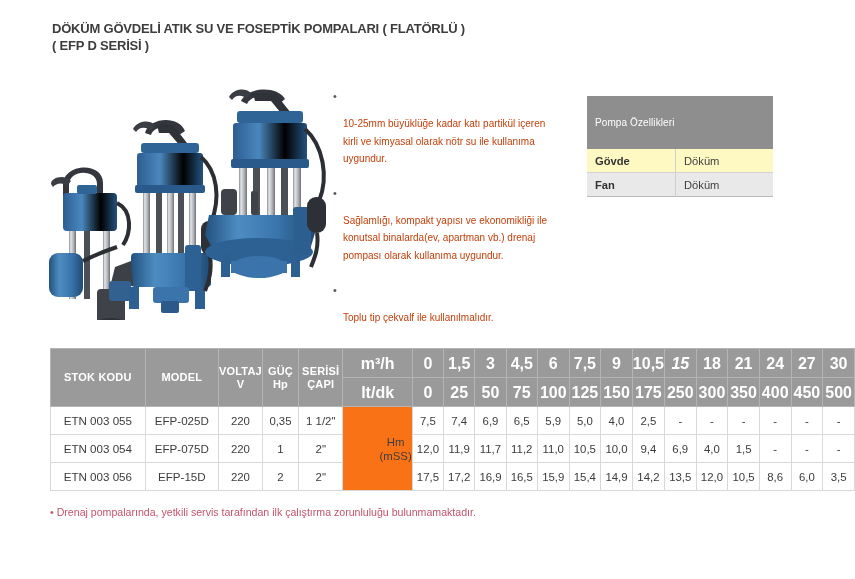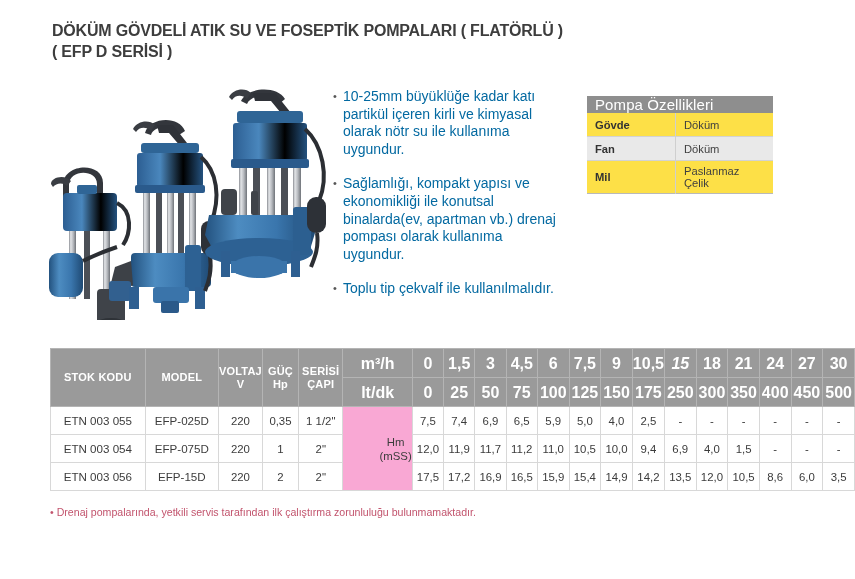--- a/index.html
+++ b/index.html
@@ -11,48 +11,48 @@
     overflow:hidden;
     position:relative;
   }
   .page{position:relative;width:855px;height:579px;}
 
   
   #title-block{
     position:absolute;left:52px;top:20px;width:740px;
   }
   #title-block .tline{
-    font-size:16px;font-weight:bold;letter-spacing:-0.2px;
+    font-size:13px;font-weight:bold;letter-spacing:-0.2px;
     color:#3d3d3d;line-height:1.32;white-space:nowrap;
   }
 
   
   #pump-figure{position:absolute;left:45px;top:85px;width:290px;height:235px;}
 
   
   #features{position:absolute;left:333px;top:88px;width:230px;}
   .bullet{display:flex;margin-bottom:17px;}
   .bullet .dot{
     flex:0 0 10px;font-size:11px;line-height:17px;color:#555;
   }
   .bullet .btxt{
-    font-size:14px;line-height:17.6px;color:#0369a1;
+    font-size:10px;line-height:17.6px;color:#c2410c;margin-top:27px;
   }
 
   
   #spec-table{
     position:absolute;left:587px;top:96px;width:186px;
     border-collapse:collapse;font-size:11.2px;
   }
   #spec-table td{padding:4px 8px;vertical-align:middle;height:15px;}
   #spec-table .spec-head td{
-    background:#8e8e8e;color:#ffffff;font-weight:normal;font-size:15px;
-    padding:0 8px;letter-spacing:.1px;
-  }
-  #spec-table .r-white{background:#fde047;}
+    background:#8e8e8e;color:#ffffff;font-weight:normal;font-size:10px;
+    padding:19px 8px;letter-spacing:.1px;
+  }
+  #spec-table .r-white{background:#fef9c3;}
   #spec-table .r-gray{background:#e9e9e9;}
   #spec-table .k{font-weight:bold;color:#333;width:72px;border-right:1px solid #cfcfcf;}
   #spec-table .v{color:#3f3f3f;}
   #spec-table tr.data-row{border-bottom:1px solid #d2d2d2;}
   #spec-table tr.data-row:last-child{border-bottom:1px solid #b9b9b9;}
 
   
   #main-table{
     position:absolute;left:50px;top:348px;
     border-collapse:collapse;
@@ -66,21 +66,21 @@
   }
   #main-table .hd{
     background:#9a9a9a;color:#ffffff;font-weight:bold;
     border:1px solid #b4b4b4;
     font-size:10.6px;line-height:13px;
   }
   #main-table .hd-big{font-size:11px;letter-spacing:.2px;}
   #main-table .flowhd{font-size:16px;font-weight:bold;}
   #main-table .body-cell{background:#ffffff;height:26px;font-size:11.4px;}
   #main-table .lbl-cell{font-size:11.6px;}
-  #main-table .hm-cell{background:#f9a8d4;font-size:11.4px;line-height:14px;padding-left:36px;}
+  #main-table .hm-cell{background:#f97316;font-size:11.4px;line-height:14px;padding-left:36px;}
   #main-table .num{font-size:11.4px;}
 
   
   #footnotes{position:absolute;left:50px;top:504px;width:600px;}
   .fn{font-size:10.6px;color:#c2546d;line-height:16px;white-space:nowrap;}
 </style>
 </head>
 <body>
 
 <div class="page">
@@ -226,24 +226,20 @@
       <tr class="spec-head">
         <td colspan="2">Pompa Özellikleri</td>
       </tr>
       <tr class="data-row r-white">
         <td class="k">Gövde</td>
         <td class="v">Döküm</td>
       </tr>
       <tr class="data-row r-gray">
         <td class="k">Fan</td>
         <td class="v">Döküm</td>
-      </tr>
-      <tr class="data-row r-white">
-        <td class="k">Mil</td>
-        <td class="v">Paslanmaz Çelik</td>
       </tr>
     </tbody>
   </table>
 
   <table id="main-table">
     <tbody id="main-table-body">
         <tr>
           <td class="hd hd-big" rowspan="2" style="width: 99px; height: 56px;">STOK KODU</td>
           <td class="hd hd-big" rowspan="2" style="width: 75px; margin-left: 36px;">MODEL</td>
           <td class="hd hd-big" rowspan="2" style="width: 40px;">

